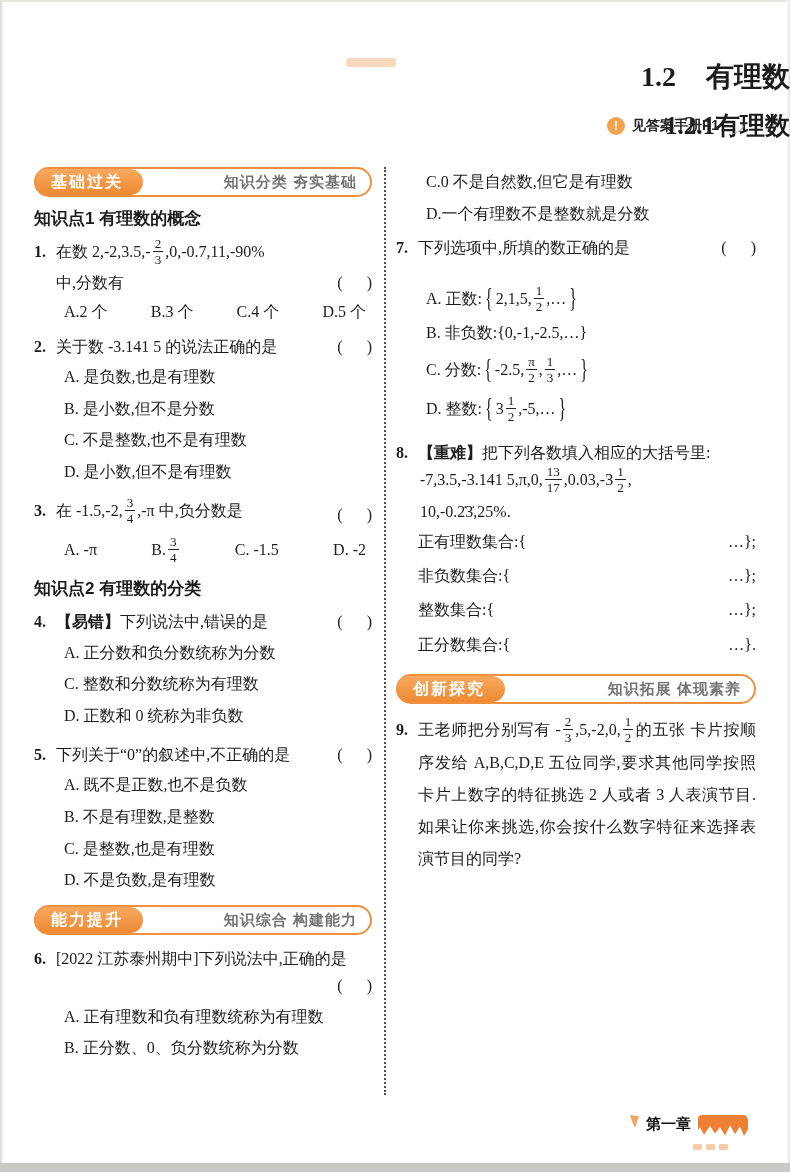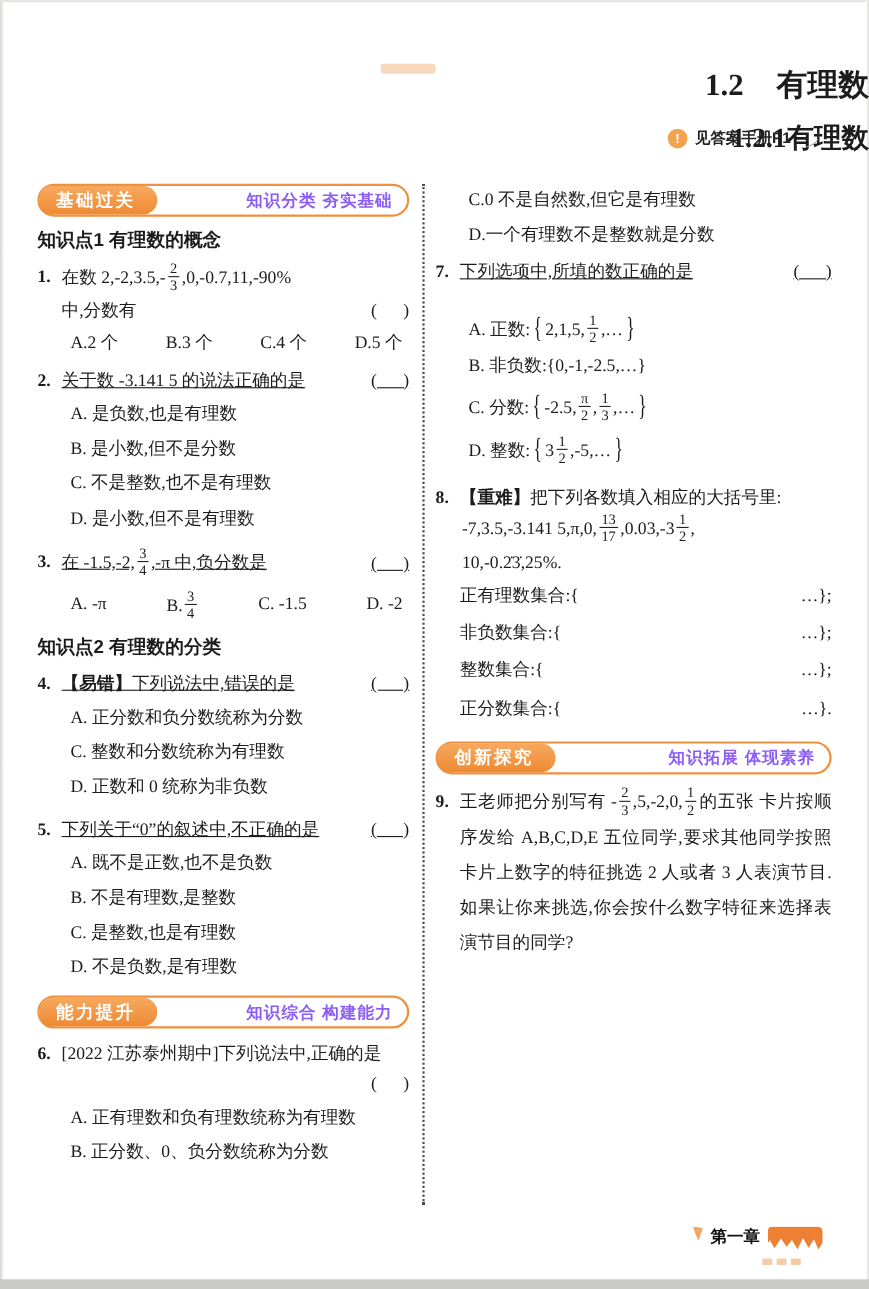--- a/index.html
+++ b/index.html
@@ -37,30 +37,30 @@
   .col-right{flex:1;}
 
   
   .badge{display:flex;align-items:stretch;height:26px;border:2px solid #f0903f;
     border-radius:15px;background:#fff;margin:2px 0 10px 0;
     font-family:"Liberation Sans","DejaVu Sans",sans-serif;}
   .badge-label{background:linear-gradient(#f7a95f,#ee8a33);color:#fff;font-weight:bold;
     font-size:16px;letter-spacing:2px;padding:0 20px 0 15px;display:flex;align-items:center;
     border-radius:11px 14px 14px 11px;}
   .badge-tag{flex:1;display:flex;align-items:center;justify-content:flex-end;
-    padding-right:13px;font-weight:bold;font-size:15px;color:#8b5cf6;letter-spacing:1px;}
+    padding-right:13px;font-weight:bold;font-size:15px;color:#737373;letter-spacing:1px;}
 
   .kp{font-family:"Liberation Sans","DejaVu Sans",sans-serif;
     font-weight:bold;font-size:17px;margin:10px 0 8px 0;}
 
   
   .q{display:flex;font-size:16px;line-height:1.7;margin-bottom:7px;text-align:justify;}
   .qnum{min-width:22px;font-weight:bold;flex:0 0 auto;}
   .qbody{flex:1;}
-  .stem-row{display:flex;align-items:center;text-decoration:underline;}
+  .stem-row{display:flex;align-items:flex-end;}
   .paren{margin-left:auto;white-space:pre;flex:0 0 auto;}
   .paren-line{display:flex;}
   .opt{padding-left:8px;margin:3px 0;line-height:1.8;}
   .opt-grid{display:flex;justify-content:space-between;padding:2px 6px 0 8px;}
   .qtag{font-family:"Liberation Sans","DejaVu Sans",sans-serif;font-weight:bold;}
 
   
   .frac{display:inline-flex;flex-direction:column;align-items:center;
     vertical-align:middle;line-height:1.15;font-size:0.82em;margin:0 2px;transform:translateY(-2px);}
   .frac .fn{border-bottom:1.3px solid #222;padding:0 2px;}

